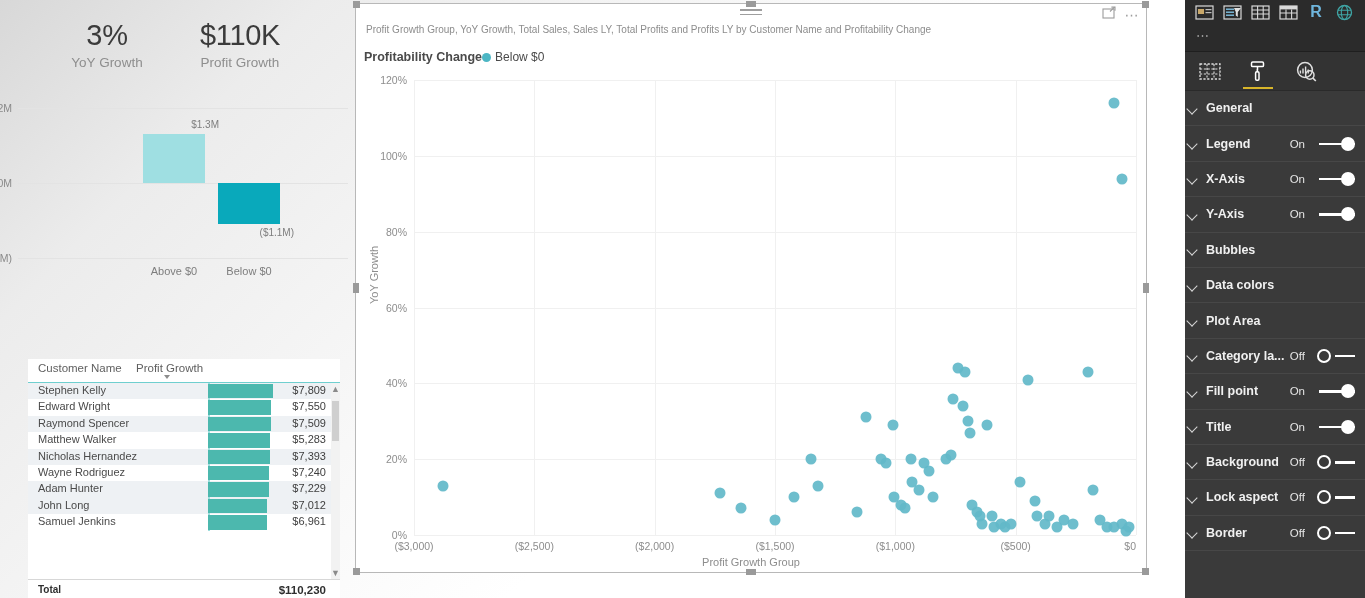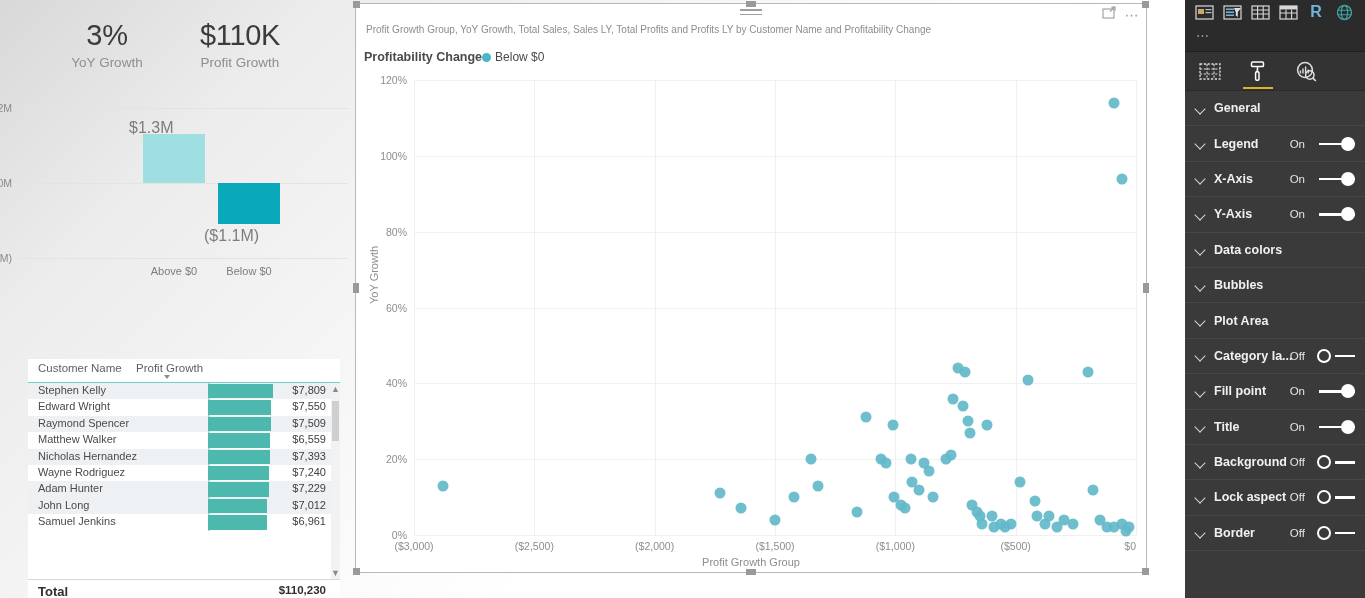--- a/index.html
+++ b/index.html
@@ -31,22 +31,22 @@
   
   #colchart { position: absolute; left: 18px; top: 108px; width: 330px; height: 185px; }
   .cc-ylab {
     position: absolute; right: 100%; margin-right: 6px;
     font-size: 10.5px; color: #8a8a8a; white-space: nowrap;
     transform: translateY(-50%);
   }
   .cc-grid { position: absolute; left: 0; right: 0; height: 1px; background: #e3e3e3; }
   .cc-bar { position: absolute; }
   .cc-bar-label {
-    position: absolute; width: 90px; text-align: left;
-    font-size: 16px; color: #7d7d7d; white-space: nowrap;
+    position: absolute; width: 90px; text-align: right;
+    font-size: 10px; color: #7d7d7d; white-space: nowrap;
   }
   .cc-cat {
     position: absolute; width: 110px; text-align: center;
     font-size: 11px; color: #7d7d7d; top: 157px;
   }
 
   
   #tablevis {
     position: absolute; left: 28px; top: 312px; width: 312px; height: 258px;
     background: #ffffff;
@@ -72,21 +72,21 @@
   .tv-barcell { position: absolute; left: 180px; top: 0; width: 65px; height: 16.4px; }
   .tv-bar { position: absolute; left: 0; top: 1px; height: 14.4px; background: #4cb8ae; }
   .tv-bar-axis { position: absolute; left: 0; top: 0; width: 1.5px; height: 16.4px; background: #9fdede; }
   .tv-val {
     position: absolute; right: 14px; top: 1px; font-size: 11px; color: #3e3e3e;
     white-space: nowrap;
   }
   .tv-total {
     position: relative; height: 22px; border-top: 1px solid #d7d7d7; padding-top: 3px;
   }
-  .tv-total-lab { position: absolute; left: 10px; top: 4px; font-size: 13px; font-weight: bold; color: #2f2f2f; }
+  .tv-total-lab { position: absolute; left: 10px; top: 4px; font-size: 10px; font-weight: bold; color: #2f2f2f; }
   .tv-total-val { position: absolute; right: 14px; top: 4px; font-size: 11.5px; font-weight: bold; color: #2f2f2f; }
   .tv-scroll {
     position: absolute; right: 0; top: 24px; width: 9px; height: 196px; background: #f2f2f2;
   }
   .tv-scroll-thumb { position: absolute; left: 1px; top: 18px; width: 7px; height: 40px; background: #cfcfcf; }
   .tv-arrow { position: absolute; left: 0; width: 9px; height: 12px; color: #8a8a8a; font-size: 9px; text-align: center; line-height: 12px; }
   .tv-arrow.up { top: 0; }
   .tv-arrow.dn { bottom: 0; }
 
   
@@ -172,21 +172,21 @@
     border-bottom: 1px solid #2a2a2a;
   }
   .ptab { position: relative; width: 26px; height: 28px; display: flex; align-items: center; justify-content: center; }
   .ptab.active::after {
     content: ""; position: absolute; left: -2px; right: -2px; bottom: -4px;
     height: 2.5px; background: #d8b52a;
   }
 
   .prow {
     position: relative; height: 35.4px; display: flex; align-items: center;
-    padding-left: 9px; border-bottom: 1px solid #474747;
+    padding-left: 1px; border-bottom: 1px solid #474747;
   }
   .chev {
     width: 13px; height: 13px; flex: none; position: relative; margin-right: 7px;
   }
   .chev::before {
     content: ""; position: absolute; left: 2px; top: 3px; width: 7px; height: 7px;
     border-right: 1.6px solid #d6d6d6; border-bottom: 1.6px solid #d6d6d6;
     transform: rotate(45deg);
   }
   .prow-label { font-size: 12.5px; color: #f0f0f0; font-weight: bold; white-space: nowrap; }
@@ -267,21 +267,21 @@
               <div class="tv-bar" style="width: 62.7px;"></div>
             </div>
             <div class="tv-val">$7,509</div>
           </div>
           <div class="tv-row">
             <div class="tv-name">Matthew Walker</div>
             <div class="tv-barcell">
               <div class="tv-bar-axis"></div>
               <div class="tv-bar" style="width: 62.1px;"></div>
             </div>
-            <div class="tv-val">$6,559</div>
+            <div class="tv-val">$5,283</div>
           </div>
           <div class="tv-row alt">
             <div class="tv-name">Nicholas Hernandez</div>
             <div class="tv-barcell">
               <div class="tv-bar-axis"></div>
               <div class="tv-bar" style="width: 61.9px;"></div>
             </div>
             <div class="tv-val">$7,393</div>
           </div>
           <div class="tv-row">
@@ -554,25 +554,25 @@
           <span class="chev"></span>
           <span class="prow-label">Y-Axis</span>
           <span class="prow-state">On</span>
           <span class="toggle on">
             <span class="tg-track"></span>
             <span class="tg-knob"></span>
           </span>
         </div>
         <div class="prow">
           <span class="chev"></span>
+          <span class="prow-label">Bubbles</span>
+        </div>
+        <div class="prow">
+          <span class="chev"></span>
           <span class="prow-label">Data colors</span>
-        </div>
-        <div class="prow">
-          <span class="chev"></span>
-          <span class="prow-label">Bubbles</span>
         </div>
         <div class="prow">
           <span class="chev"></span>
           <span class="prow-label">Plot Area</span>
         </div>
         <div class="prow">
           <span class="chev"></span>
           <span class="prow-label">Category la...</span>
           <span class="prow-state">Off</span>
           <span class="toggle off">

